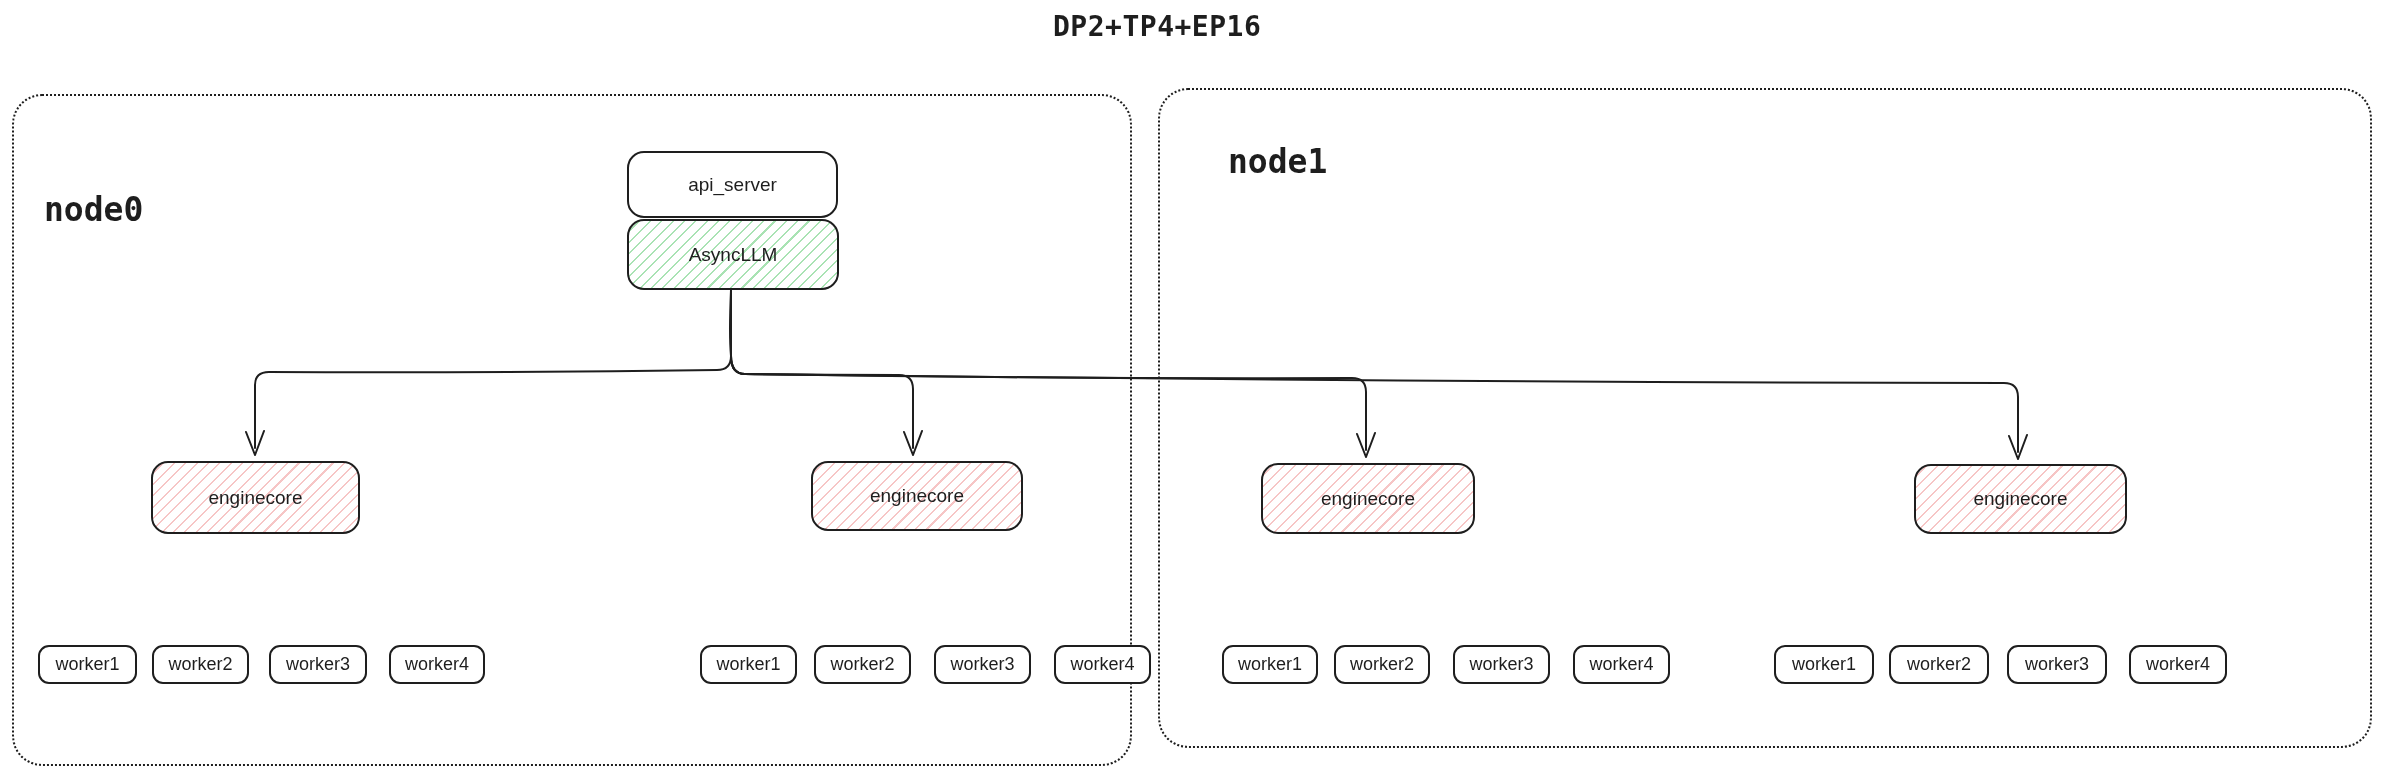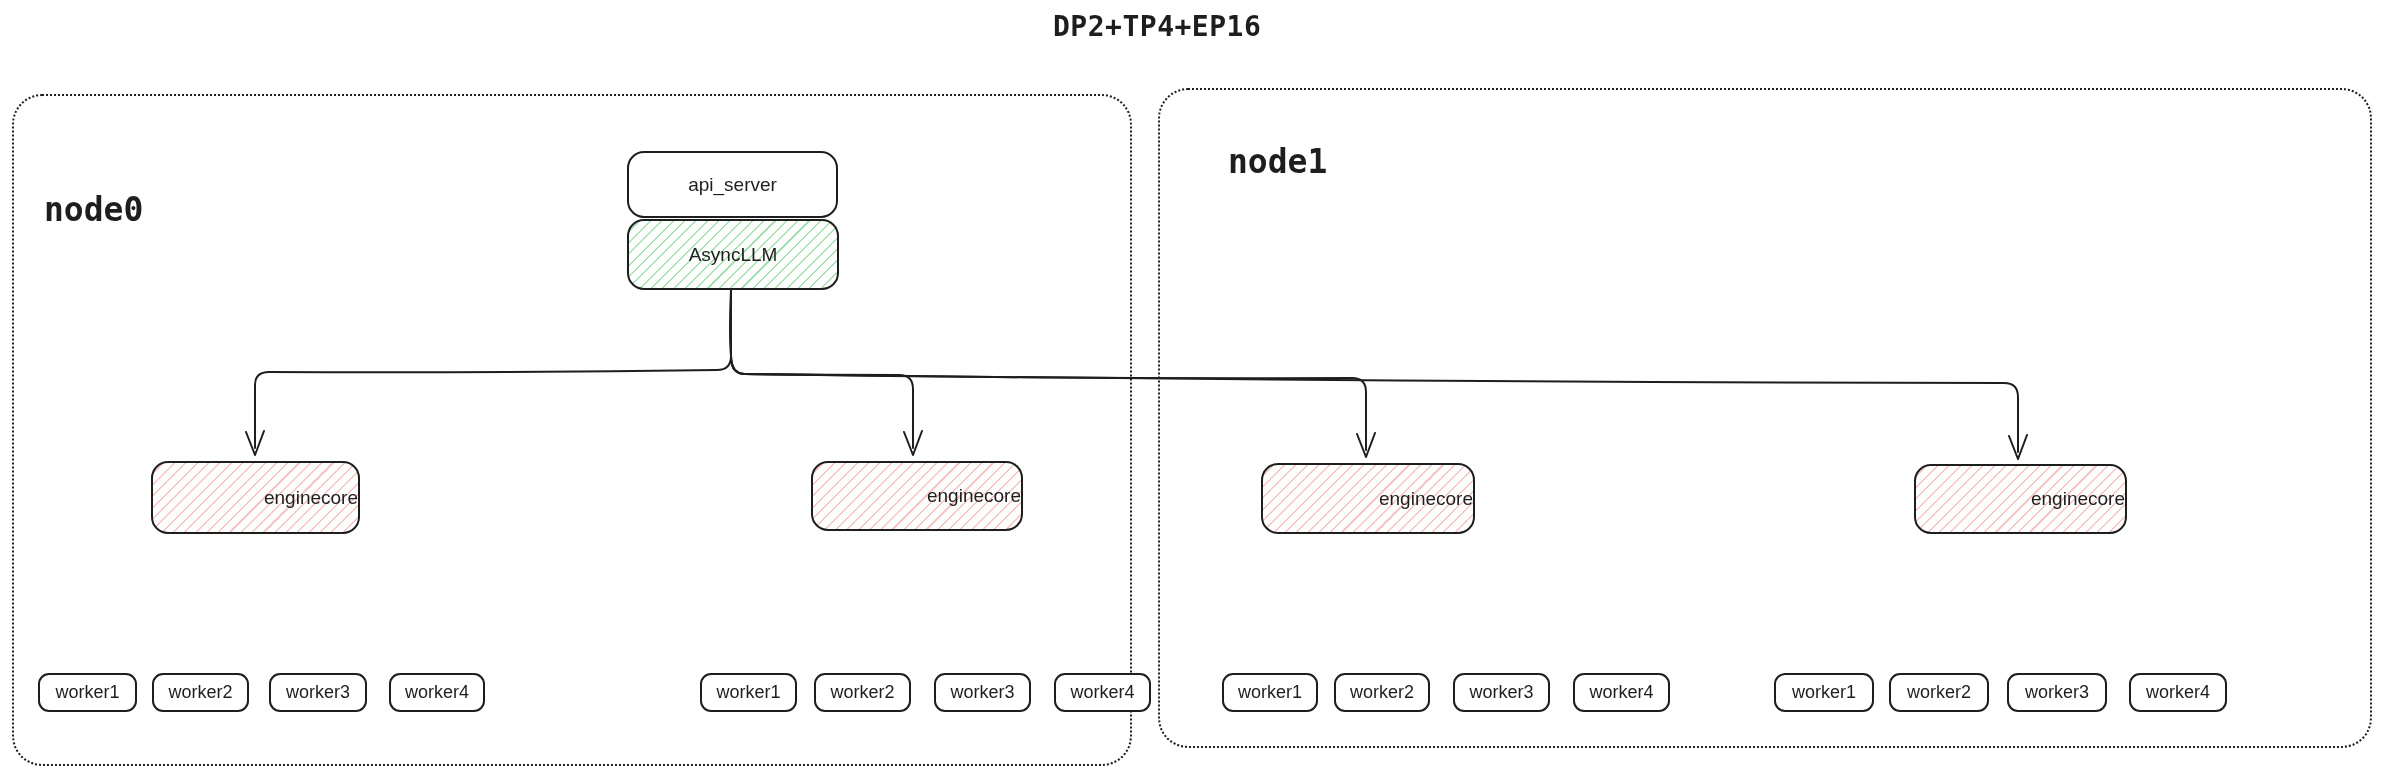--- a/index.html
+++ b/index.html
@@ -52,27 +52,25 @@
   }
   .hatch-green{
     background-image:repeating-linear-gradient(135deg,
       rgba(64,192,87,0) 0px, rgba(64,192,87,0) 6.5px,
       rgba(64,192,87,0.45) 6.5px, rgba(64,192,87,0.45) 8px);
   }
   .hatch-red{
     background-image:repeating-linear-gradient(135deg,
       rgba(224,49,49,0) 0px, rgba(224,49,49,0) 6.5px,
       rgba(224,49,49,0.28) 6.5px, rgba(224,49,49,0.28) 8px);
-    justify-content:flex-end;
   }
   .worker{
     border-radius:11px;
     border-width:2.5px;
     font-size:18px;
-    margin-top:28px;
   }
   .edges{
     position:absolute;
     left:0;top:0;
     pointer-events:none;
   }
   .edges path{
     fill:none;
     stroke:#1e1e1e;
     stroke-width:2;

